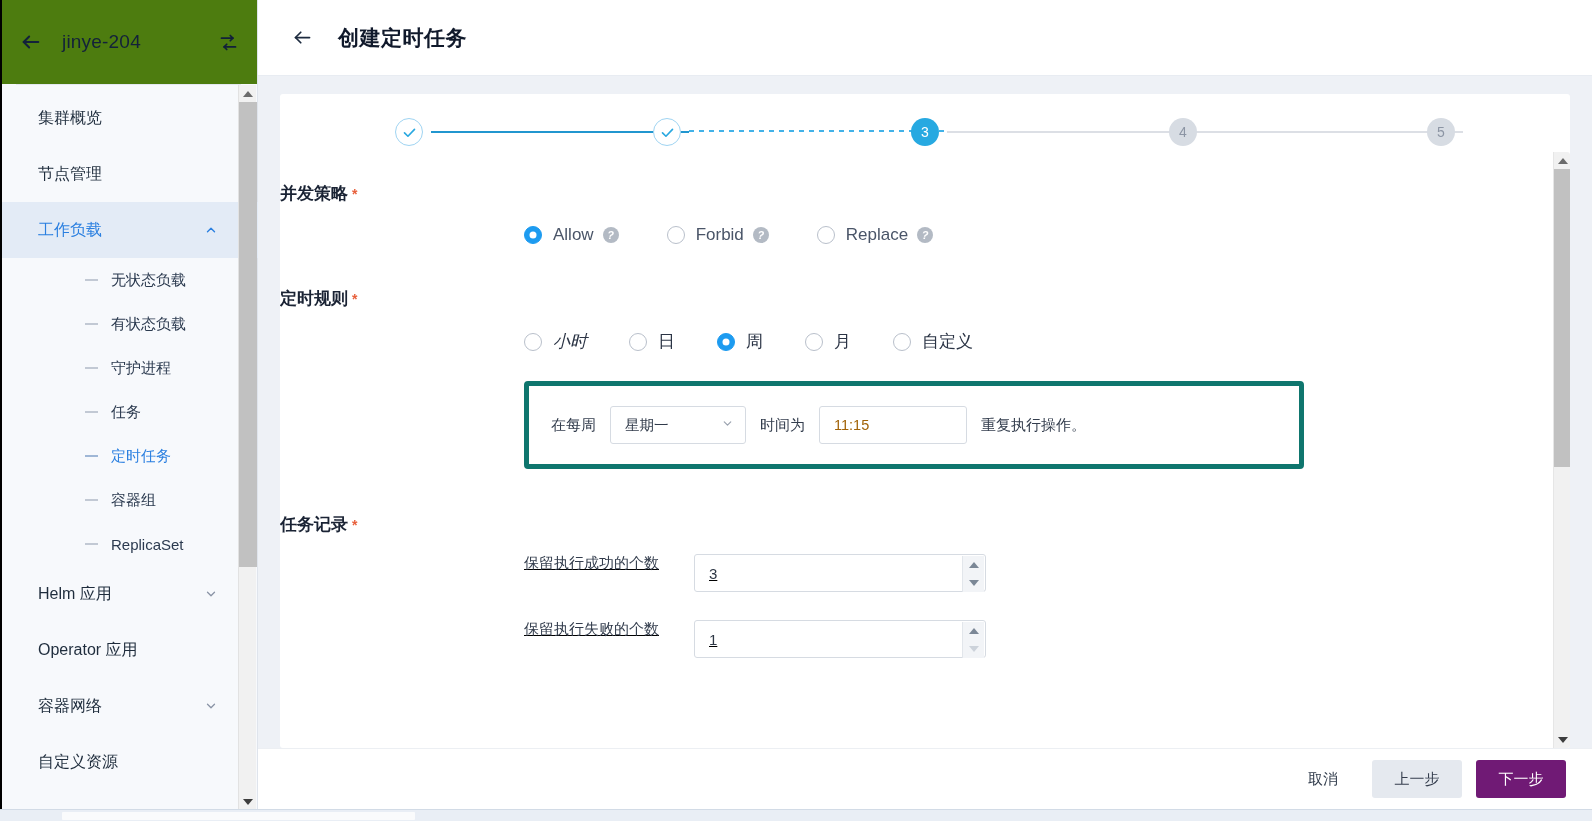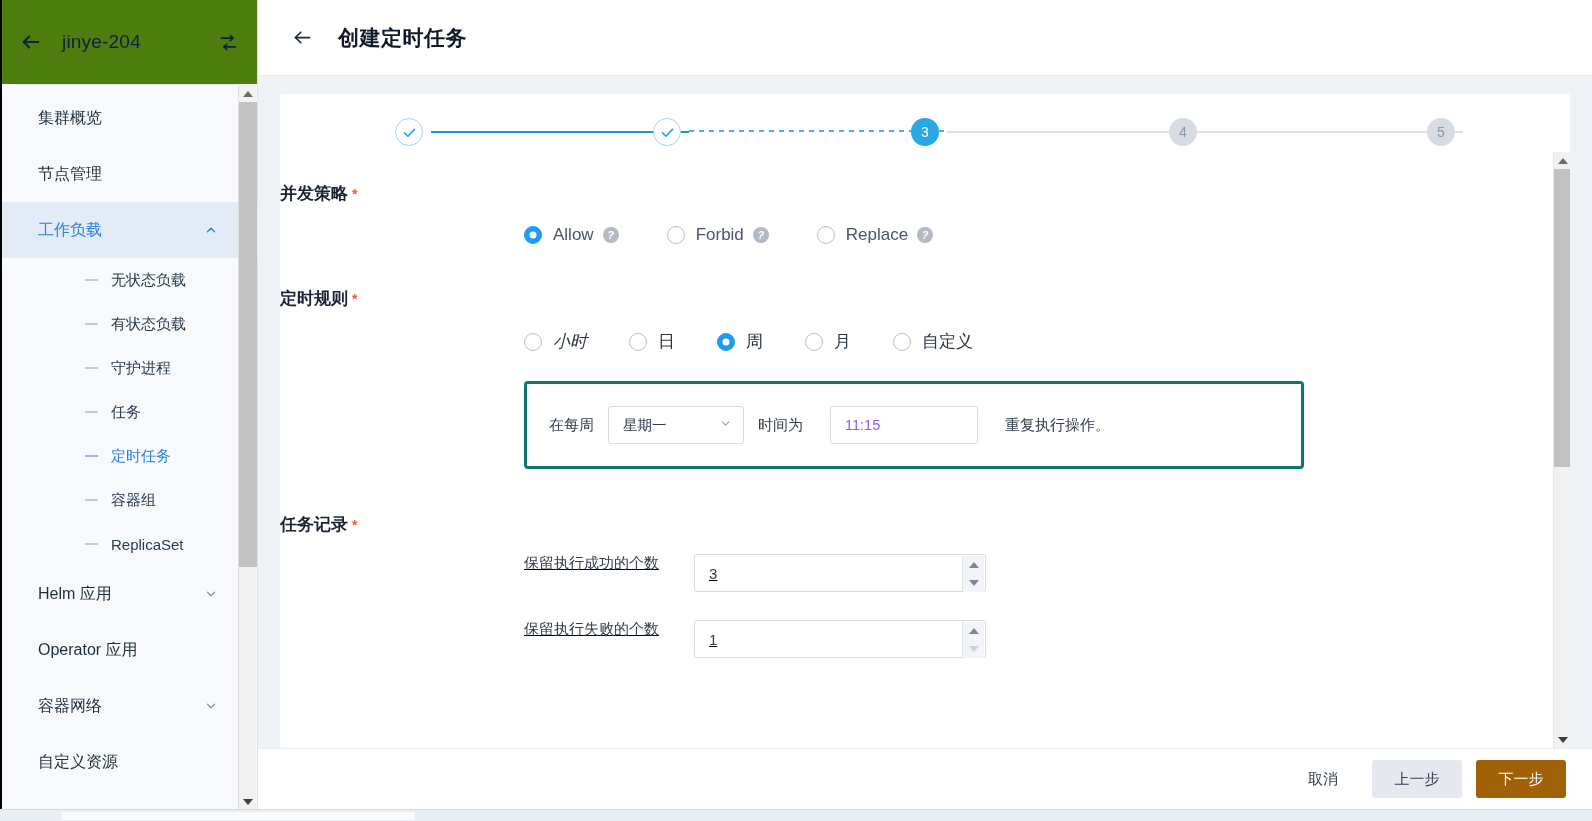--- a/index.html
+++ b/index.html
@@ -238,21 +238,21 @@
     width: 16px; height: 16px; border-radius: 50%;
     background: #b3bac4; color: #fff;
     font-size: 11px; line-height: 16px; text-align: center;
     margin-left: 9px; flex: 0 0 16px; font-weight: bold;
     cursor: pointer;
   }
 
   .rule-box {
     margin: 28px 0 0 244px;
     width: 780px;
-    border: 3px solid #0f766e;
+    border: 5px solid #0f766e;
     border-radius: 4px;
     height: 88px;
     display: flex; align-items: center;
     padding-left: 22px;
   }
   .rb-text { font-size: 15px; color: #333d4d; white-space: nowrap; }
   .sel-box {
     margin: 0 14px;
     width: 136px; height: 38px;
     border: 1px solid #d6dbe2; border-radius: 3px;
@@ -261,27 +261,27 @@
     padding: 0 10px 0 14px;
     position: relative; cursor: pointer;
   }
   .sel-box span { font-size: 14.5px; color: #303a4a; }
   .sel-box .chev2 {
     position: absolute; right: 11px; top: 50%;
     transform: translateY(-50%);
     color: #9aa2af;
   }
   .time-box {
-    margin: 0 27px;
+    margin: 0 14px;
     width: 148px; height: 38px;
     border: 1px solid #d6dbe2; border-radius: 3px;
     background: #fff;
     display: flex; align-items: center;
     padding: 0 14px;
-    font-size: 14.5px; color: #8b5cf6;
+    font-size: 14.5px; color: #a16207;
     cursor: text;
   }
 
   .num-row {
     display: flex; align-items: flex-start;
     padding-left: 244px;
     margin-top: 18px;
     text-decoration: underline;
   }
   .num-label {
@@ -338,21 +338,21 @@
     margin-right: 34px;
   }
   .btn {
     height: 38px; min-width: 90px;
     border-radius: 3px; border: none;
     font-size: 15px; cursor: pointer;
     display: flex; align-items: center; justify-content: center;
     font-family: inherit;
   }
   .btn.prev { background: #e5e9ef; color: #343d4d; margin-right: 14px; }
-  .btn.next { background: #a16207; color: #fff; }
+  .btn.next { background: #701a75; color: #fff; }
 
   .outer-border {
     position: absolute; inset: 0;
     border-left: 2px solid #000;
     pointer-events: none;
   }
 </style>
 </head>
 <body>
 

